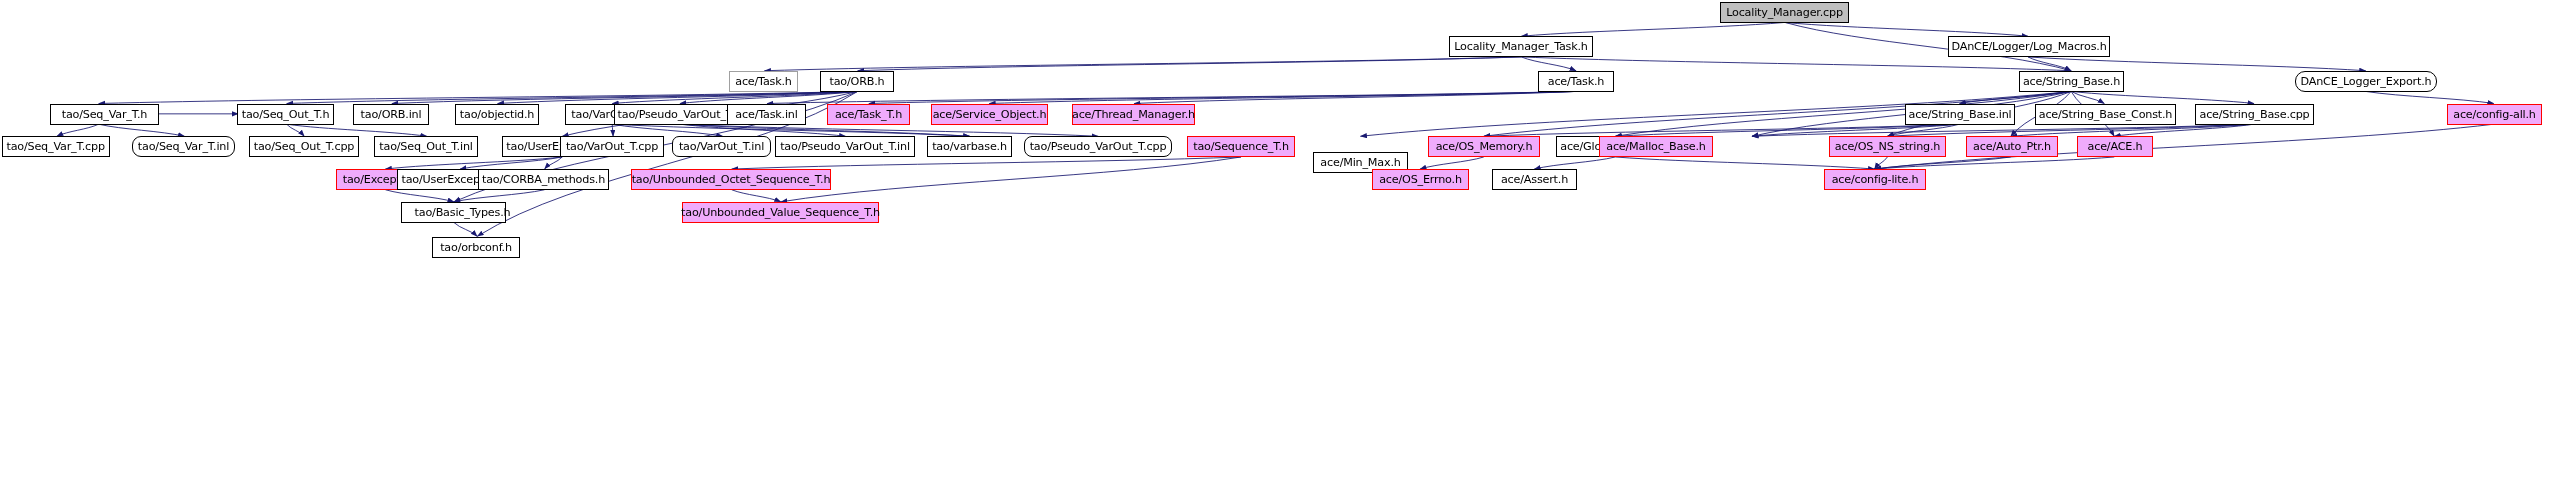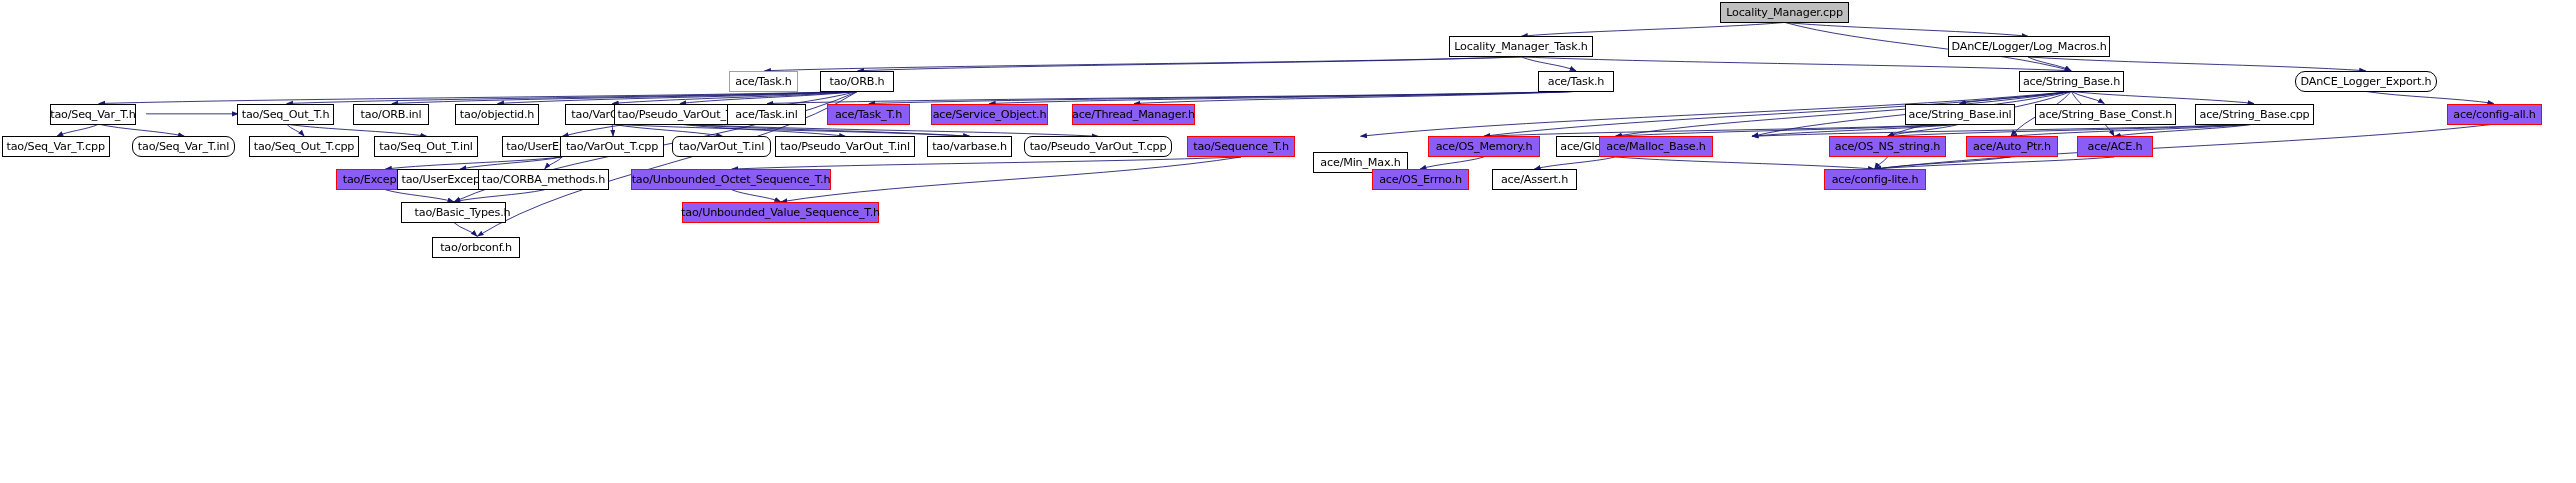--- a/index.html
+++ b/index.html
@@ -35,21 +35,21 @@
     background:#bfbfbf;
     border:0.9px solid #000000;
   }
   .node.gray{
     background:#ffffff;
     border:0.9px solid #a0a0a0;
     color:#000000;
   }
   .node.red{
     border:0.9px solid #ff0000;
-    background:#8b5cf6;
+    background:#f0abfc;
   }
 </style>
 </head>
 <body>
 
 <div id="canvas">
   <svg id="edges" viewBox="0 0 2984 560" width="2576" height="483">
     <defs>
       <marker id="arrow" markerWidth="9" markerHeight="9" refX="7.5" refY="3" orient="auto" markerUnits="strokeWidth">
         <path d="M0,0 L8,3 L0,6 z" fill="#191970"></path>
@@ -128,21 +128,21 @@
   </svg>
   <div id="node-layer">
       <div class="node root" style="left: 1720px; top: 1.7px; width: 129px;">Locality_Manager.cpp</div>
       <div class="node" style="left: 1449px; top: 36px; width: 144px;">Locality_Manager_Task.h</div>
       <div class="node" style="left: 1948px; top: 36px; width: 162px;">DAnCE/Logger/Log_Macros.h</div>
       <div class="node" style="left: 1538px; top: 71px; width: 76px;">ace/Task.h</div>
       <div class="node" style="left: 2019px; top: 71px; width: 105px;">ace/String_Base.h</div>
       <div class="node" style="left: 2295px; top: 71px; width: 142px; border-radius: 10px;">DAnCE_Logger_Export.h</div>
       <div class="node gray" style="left: 729px; top: 71px; width: 69px;">ace/Task.h</div>
       <div class="node" style="left: 820px; top: 71px; width: 74px;">tao/ORB.h</div>
-      <div class="node" style="left: 50px; top: 104px; width: 86px;">tao/Seq_Var_T.h</div>
+      <div class="node" style="left: 50px; top: 104px; width: 109px;">tao/Seq_Var_T.h</div>
       <div class="node" style="left: 237px; top: 104px; width: 97px;">tao/Seq_Out_T.h</div>
       <div class="node" style="left: 353px; top: 104px; width: 76px;">tao/ORB.inl</div>
       <div class="node" style="left: 455px; top: 104px; width: 84px;">tao/objectid.h</div>
       <div class="node" style="left: 565px; top: 104px; width: 92px;">tao/VarOut_T.h</div>
       <div class="node" style="left: 614px; top: 104px; width: 131px;">tao/Pseudo_VarOut_T.h</div>
       <div class="node" style="left: 727px; top: 104px; width: 79px;">ace/Task.inl</div>
       <div class="node red" style="left: 827px; top: 104px; width: 83px;">ace/Task_T.h</div>
       <div class="node red" style="left: 931px; top: 104px; width: 117px;">ace/Service_Object.h</div>
       <div class="node red" style="left: 1072px; top: 104px; width: 123px;">ace/Thread_Manager.h</div>
       <div class="node" style="left: 1905px; top: 104px; width: 110px;">ace/String_Base.inl</div>

